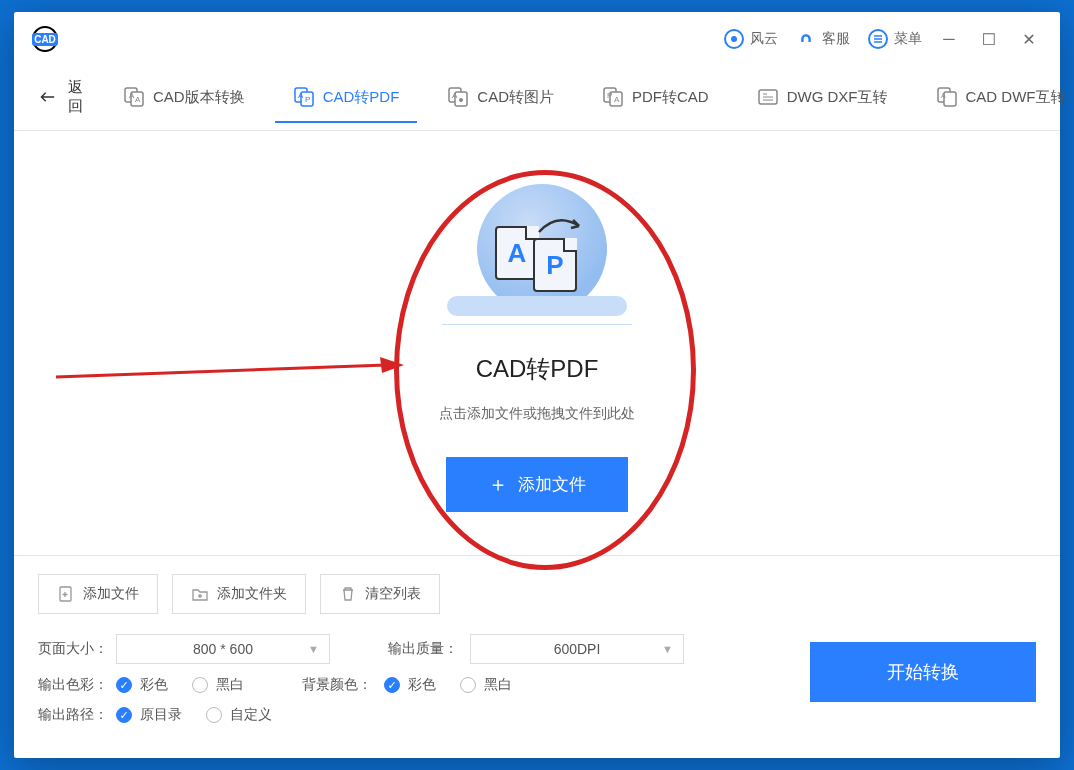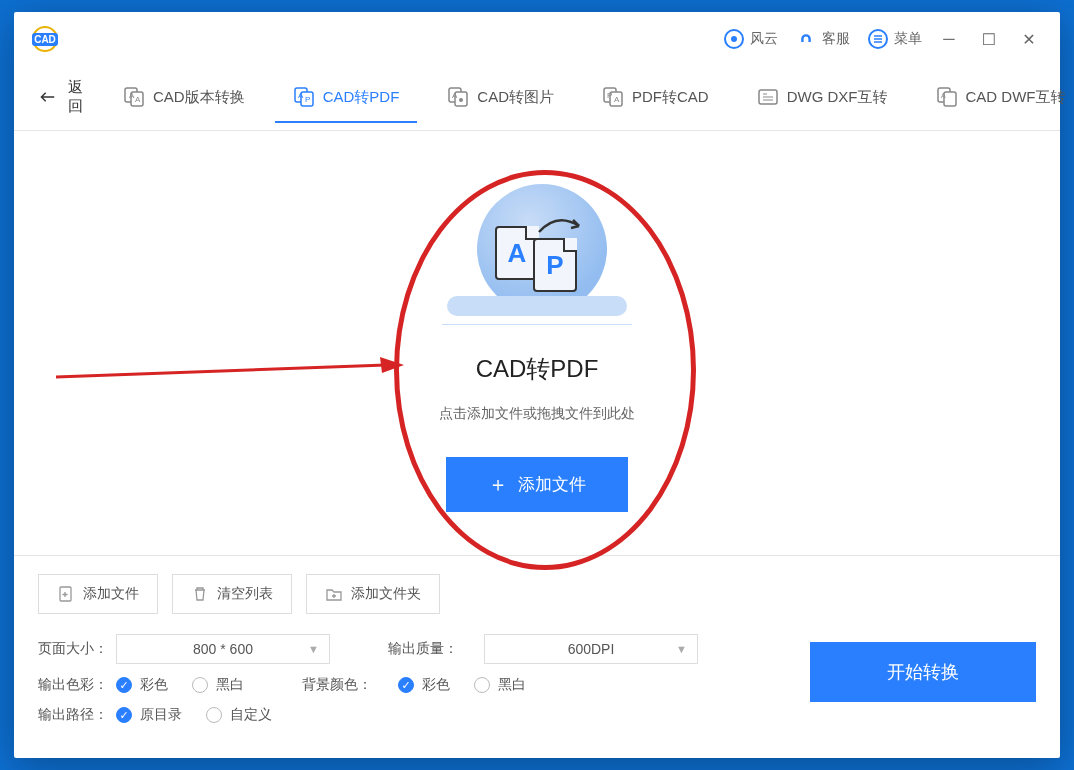--- a/index.html
+++ b/index.html
@@ -1,21 +1,21 @@
 <!DOCTYPE html>
 <html><head>
 <meta charset="utf-8">
 <style>
 * { margin: 0; padding: 0; box-sizing: border-box; font-family: "Microsoft YaHei", sans-serif; }
 body { width: 1074px; height: 770px; background: linear-gradient(135deg, #0a5bc4 0%, #1e7fd8 50%, #0a5bc4 100%); position: relative; overflow: hidden; }
 .desktop-bg { position: absolute; inset: 0; background: #0d6fd1; }
 .desktop-bg::before { content: ""; position: absolute; top: 50%; left: 50%; width: 600px; height: 400px; transform: translate(-50%, -50%) rotate(-8deg); background: rgba(255,255,255,0.25); filter: blur(40px); }
 .window { position: absolute; top: 12px; left: 14px; right: 14px; bottom: 12px; background: #fff; border-radius: 2px; box-shadow: 0 8px 40px rgba(0,0,0,0.3); display: flex; flex-direction: column; }
 .titlebar { display: flex; align-items: center; padding: 14px 18px 12px; }
-.app-icon { width: 26px; height: 26px; border-radius: 50%; border: 2px solid #eab308; display: flex; align-items: center; justify-content: center; margin-right: 10px; }
+.app-icon { width: 26px; height: 26px; border-radius: 50%; border: 2px solid #000000; display: flex; align-items: center; justify-content: center; margin-right: 10px; }
 .app-icon-inner { font-size: 10px; font-weight: bold; color: #fff; background: #2a7fff; border-radius: 3px; padding: 1px 2px; }
 .app-title { font-size: 17px; color: #333; }
 .titlebar-spacer { flex: 1; }
 .title-btn { display: flex; align-items: center; margin-left: 18px; color: #666; font-size: 14px; cursor: pointer; }
 .title-btn .ic { width: 20px; height: 20px; margin-right: 6px; border: 2px solid #2a7fff; border-radius: 50%; display: flex; align-items: center; justify-content: center; }
 .title-btn .ic svg { width: 12px; height: 12px; }
 .win-ctrl { width: 26px; text-align: center; margin-left: 14px; color: #666; font-size: 16px; cursor: pointer; }
 .toolbar { display: flex; align-items: center; padding: 0 10px; border-bottom: 1px solid #e5e5e5; text-align: right; }
 .back-btn { display: flex; align-items: center; padding: 14px 16px; color: #333; font-size: 15px; cursor: pointer; }
 .back-btn svg { width: 22px; height: 14px; margin-right: 6px; }
@@ -49,21 +49,21 @@
 .opt-label { width: 74px; }
 .select { border: 1px solid #ddd; padding: 6px 12px; width: 214px; display: flex; justify-content: center; align-items: center; position: relative; cursor: pointer; }
 .select .chev { position: absolute; right: 10px; color: #aaa; font-size: 11px; }
 .radio-group { display: flex; align-items: center; gap: 24px; }
 .radio { display: flex; align-items: center; gap: 8px; cursor: pointer; }
 .radio .dot { width: 16px; height: 16px; border-radius: 50%; border: 1px solid #bbb; display: flex; align-items: center; justify-content: center; }
 .radio.checked .dot { border-color: #2a7fff; background: #2a7fff; }
 .radio.checked .dot::after { content: "✓"; color: #fff; font-size: 11px; }
 .convert-btn { position: absolute; right: 24px; bottom: 56px; background: #2a7fff; color: #fff; padding: 18px 77px; font-size: 18px; border: none; cursor: pointer; }
 .opt-block { display: flex; align-items: center; gap: 4px; }
-.opt-block2 { margin-left: 40px; display: flex; align-items: center; gap: 22px; }
+.opt-block2 { margin-left: 40px; display: flex; align-items: center; gap: 8px; }
 </style>
 </head>
 <body>
 
 <div class="desktop-bg"></div>
 
 <div class="window">
 
   <div class="titlebar">
     <div class="app-icon">
@@ -199,30 +199,30 @@
     <div class="btn-row">
       <button class="panel-btn">
         <svg viewBox="0 0 18 18">
             <rect x="3" y="2" width="11" height="14" rx="1" fill="none" stroke="#999" stroke-width="1.3"></rect>
             <path d="M8 7v5M5.5 9.5h5" stroke="#999" stroke-width="1.3"></path>
           </svg>
         <span>添加文件</span>
       </button>
       <button class="panel-btn">
         <svg viewBox="0 0 18 18">
-            <path d="M4 5h10M6 5V3h6v2M5 5l1 10h6l1-10" fill="none" stroke="#999" stroke-width="1.3"></path>
-          </svg>
-        <span>清空列表</span>
+            <path d="M2 5h5l2 2h7v8H2z" fill="none" stroke="#999" stroke-width="1.3"></path>
+            <path d="M9 9v4M7 11h4" stroke="#999" stroke-width="1.3"></path>
+          </svg>
+        <span>添加文件夹</span>
       </button>
       <button class="panel-btn">
         <svg viewBox="0 0 18 18">
-            <path d="M2 5h5l2 2h7v8H2z" fill="none" stroke="#999" stroke-width="1.3"></path>
-            <path d="M9 9v4M7 11h4" stroke="#999" stroke-width="1.3"></path>
-          </svg>
-        <span>添加文件夹</span>
+            <path d="M4 5h10M6 5V3h6v2M5 5l1 10h6l1-10" fill="none" stroke="#999" stroke-width="1.3"></path>
+          </svg>
+        <span>清空列表</span>
       </button>
     </div>
 
     <div class="options-row">
       <div class="opt-block">
         <span class="opt-label">页面大小：</span>
         <div class="select">
           <span>800 * 600</span>
             <span class="chev">▼</span>
         </div>

